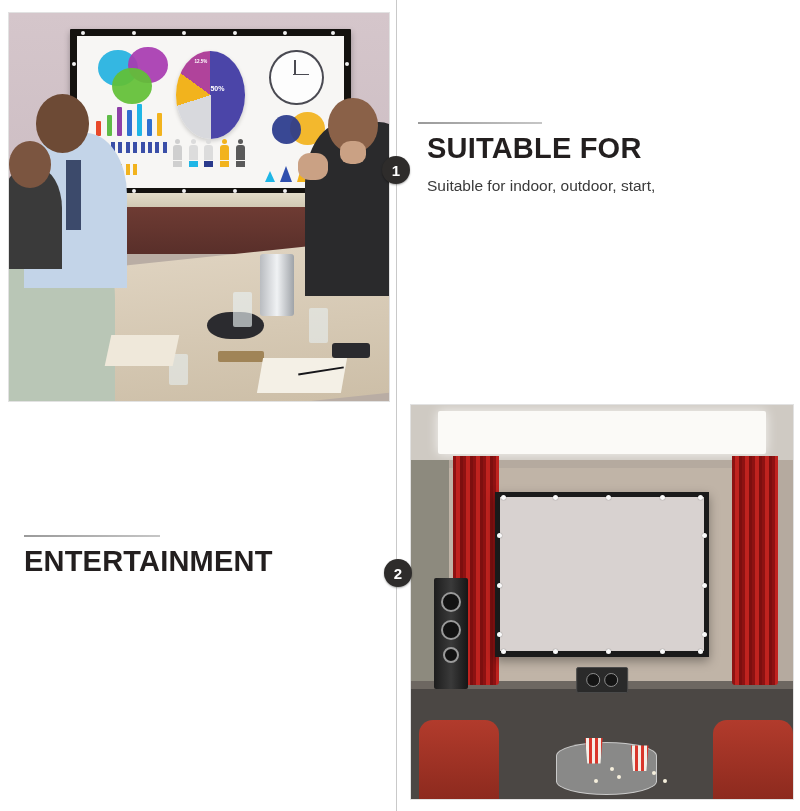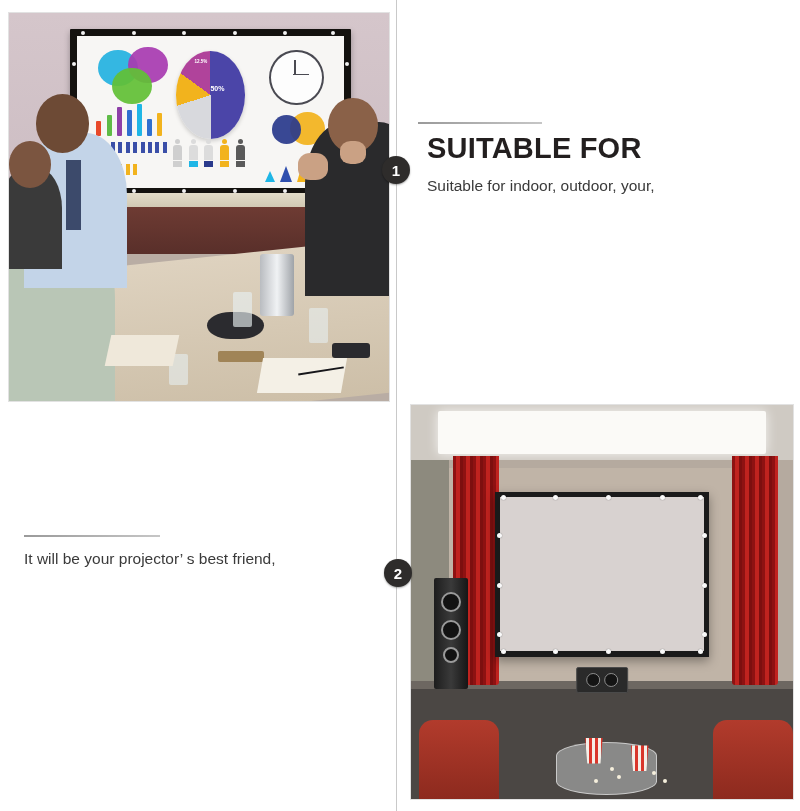--- a/index.html
+++ b/index.html
@@ -366,22 +366,22 @@
     <div class="kernel" style="left:54%;bottom:5%;"></div>
     <div class="kernel" style="left:63%;bottom:6%;"></div>
     <div class="kernel" style="left:66%;bottom:4%;"></div>
     <div class="kernel" style="left:48%;bottom:4%;"></div>
   </div>
 
   <div class="rule" id="rule-1"></div>
   <div class="badge" id="badge-1">1</div>
   <div class="block" id="text-1">
     <h2 class="heading">SUITABLE FOR</h2>
-    <p class="body-text">Suitable for indoor, outdoor, your,</p>
+    <p class="body-text">Suitable for indoor, outdoor, start,</p>
   </div>
 
   <div class="rule" id="rule-2"></div>
   <div class="badge" id="badge-2">2</div>
   <div class="block" id="text-2">
-    <p class="body-text">It will be your projector’ s best friend,</p>
+    <h2 class="heading">ENTERTAINMENT</h2>
   </div>
 
 </div>
 
 </body></html>

